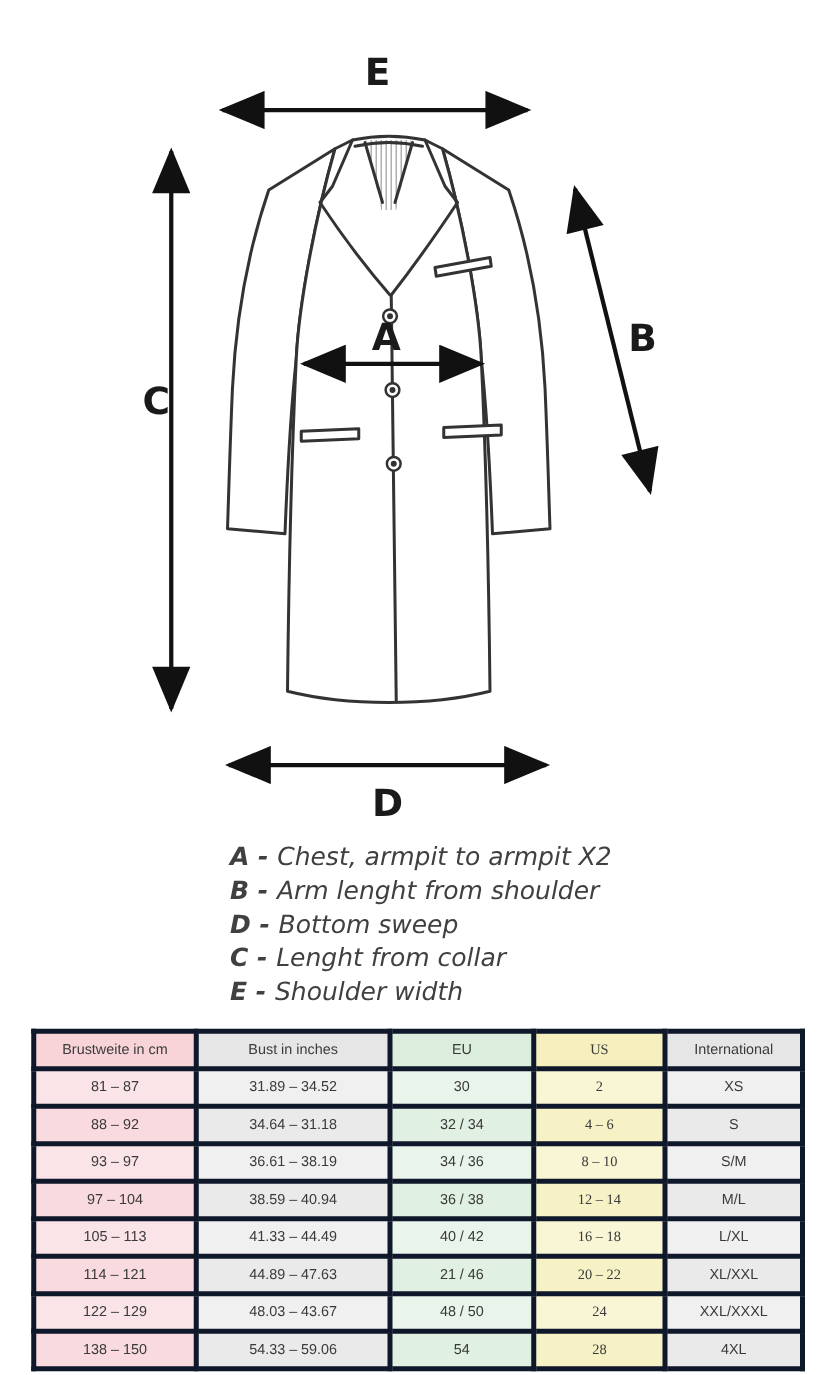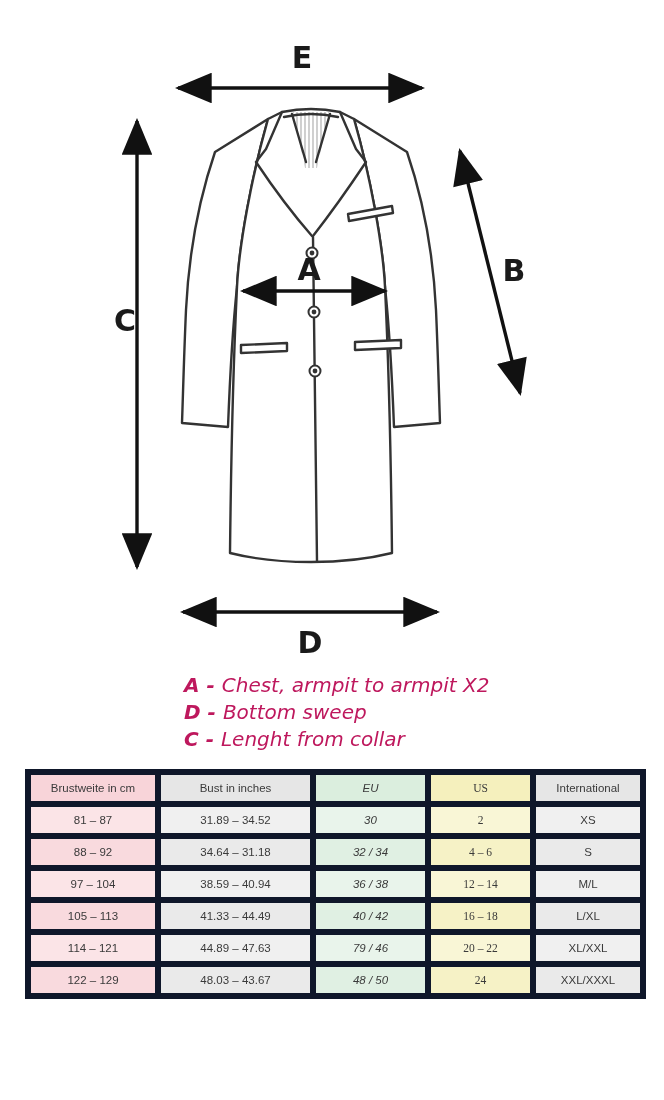--- a/index.html
+++ b/index.html
@@ -7,35 +7,35 @@
     position:relative; width:664px; height:1100px; background:#fff;
     font-family:"Liberation Sans", sans-serif; overflow:hidden;
   }
   .diagram-wrap { width:664px; height:660px; }
   svg text.arrow-label {
     font-family:"DejaVu Sans", sans-serif; font-weight:bold; font-size:30px; fill:#1a1a1a;
   }
   .legend {
     margin:12px 0 0 184px;
     font-family:"DejaVu Sans", sans-serif;
-    font-style:italic; font-size:20px; color:#be185d; line-height:27px;
+    font-style:italic; font-size:20px; color:#404040; line-height:27px;
   }
   .legend-row .lk { font-weight:bold; margin-right:7px; }
   table.size-table {
     border-collapse:collapse; table-layout:fixed;
     margin:16px 24px 0 25px; width:615px;
     font-size:11.5px; color:#3a3a3a;
   }
   table.size-table th, table.size-table td {
-    border:6px solid #0f172a; height:26px; padding:0 2px;
+    border:4px solid #0f172a; height:26px; padding:0 2px;
     text-align:center; vertical-align:middle; font-weight:normal;
   }
   .c0 { background-color:var(--c0,#f8d4d9); }
   .c1 { background-color:var(--c1,#e6e6e6);margin-top:22px; }
-  .c2 { background-color:var(--c2,#dbeede);font-style:italic; }
+  .c2 { background-color:var(--c2,#dbeede); }
   .c3 { background-color:var(--c3,#f5f0bd);font-family:Liberation Serif, serif; }
   .c4 { background-color:var(--c4,#e6e6e6); }
   table.size-table tbody tr:nth-child(odd) td {
     background-image:linear-gradient(rgba(255,255,255,.38),rgba(255,255,255,.38));
   }
   table.size-table tbody tr:nth-child(even) td {
     background-image:linear-gradient(rgba(255,255,255,.14),rgba(255,255,255,.14));
   }
 </style>
 </head>
@@ -112,24 +112,30 @@
       <text class="arrow-label" x="309" y="280" text-anchor="middle">A</text>
       <text class="arrow-label" x="310" y="653" text-anchor="middle">D</text>
     </svg>
   </div>
 
   <div class="legend">
     <div class="legend-row">
       <span class="lk">A -</span><span>Chest, armpit to armpit X2</span>
     </div>
     <div class="legend-row">
+      <span class="lk">B -</span><span>Arm lenght from shoulder</span>
+    </div>
+    <div class="legend-row">
       <span class="lk">D -</span><span>Bottom sweep</span>
     </div>
     <div class="legend-row">
       <span class="lk">C -</span><span>Lenght from collar</span>
+    </div>
+    <div class="legend-row">
+      <span class="lk">E -</span><span>Shoulder width</span>
     </div>
   </div>
 
   <table class="size-table">
     <colgroup>
       <col style="width:130px">
         <col style="width:155px">
         <col style="width:115px">
         <col style="width:105px">
         <col style="width:110px">
@@ -152,43 +158,57 @@
           <td class="c4">XS</td>
         </tr>
         <tr>
           <td class="c0">88 – 92</td>
           <td class="c1">34.64 – 31.18</td>
           <td class="c2">32 / 34</td>
           <td class="c3">4 – 6</td>
           <td class="c4">S</td>
         </tr>
         <tr>
+          <td class="c0">93 – 97</td>
+          <td class="c1">36.61 – 38.19</td>
+          <td class="c2">34 / 36</td>
+          <td class="c3">8 – 10</td>
+          <td class="c4">S/M</td>
+        </tr>
+        <tr>
           <td class="c0">97 – 104</td>
           <td class="c1">38.59 – 40.94</td>
           <td class="c2">36 / 38</td>
           <td class="c3">12 – 14</td>
           <td class="c4">M/L</td>
         </tr>
         <tr>
           <td class="c0">105 – 113</td>
           <td class="c1">41.33 – 44.49</td>
           <td class="c2">40 / 42</td>
           <td class="c3">16 – 18</td>
           <td class="c4">L/XL</td>
         </tr>
         <tr>
           <td class="c0">114 – 121</td>
           <td class="c1">44.89 – 47.63</td>
-          <td class="c2">79 / 46</td>
+          <td class="c2">21 / 46</td>
           <td class="c3">20 – 22</td>
           <td class="c4">XL/XXL</td>
         </tr>
         <tr>
           <td class="c0">122 – 129</td>
           <td class="c1">48.03 – 43.67</td>
           <td class="c2">48 / 50</td>
           <td class="c3">24</td>
           <td class="c4">XXL/XXXL</td>
         </tr>
+        <tr>
+          <td class="c0">138 – 150</td>
+          <td class="c1">54.33 – 59.06</td>
+          <td class="c2">54</td>
+          <td class="c3">28</td>
+          <td class="c4">4XL</td>
+        </tr>
       </tbody>
   </table>
 
 </div>
 
 </body></html>

